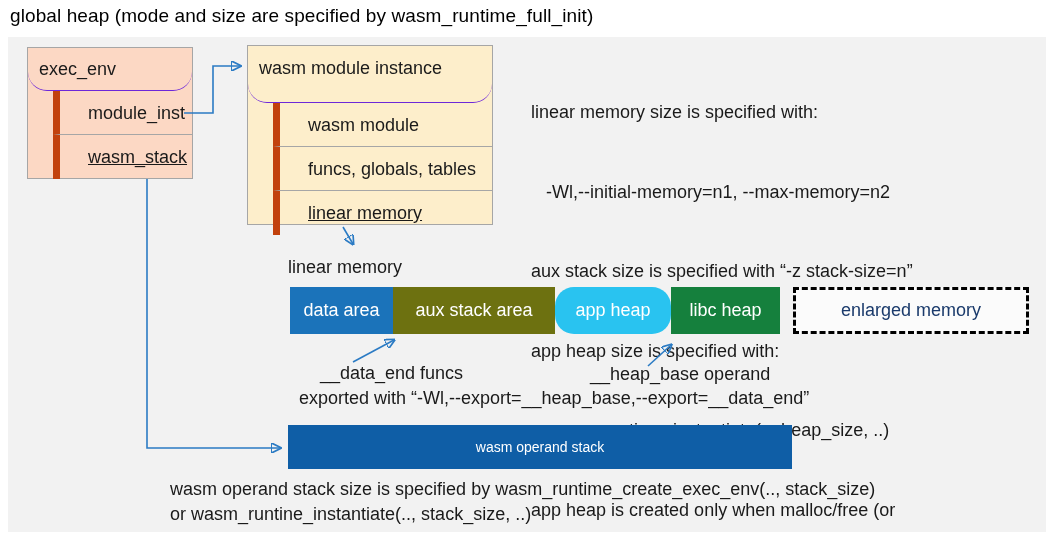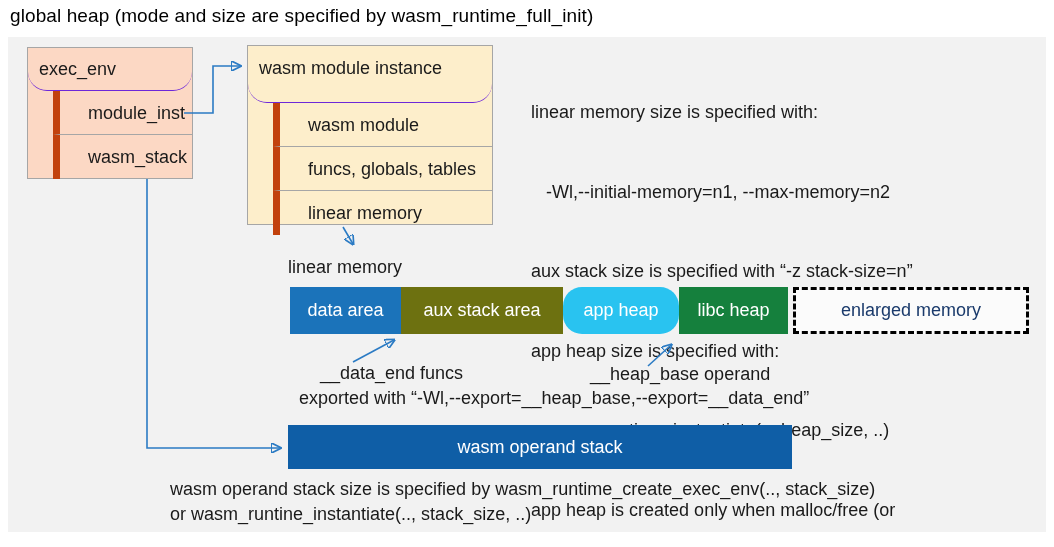--- a/index.html
+++ b/index.html
@@ -18,21 +18,21 @@
   }
   
   .box { position: absolute; border: 1px solid #a6a6a6; font-size: 18px; }
   .exec-env { left: 27px; top: 47px; width: 166px; height: 132px; background: #fcd8c4; }
   .module-instance { left: 247px; top: 45px; width: 246px; height: 180px; background: #fdeecb; }
   .box-header { height: 43px; line-height: 43px; padding-left: 11px; border-bottom: 1px solid #6d28d9; border-radius: 19px; }
   .module-instance .box-header { height: 57px; line-height: 44px; }
   .box-rows { margin-left: 25px; }
   .box-row { height: 44px; line-height: 44px; padding-left: 28px;
              border-left: 7px solid #c2410c; border-bottom: 1px solid #a6a6a6; }
-  .box-row:last-child { border-bottom: none; }
+  .box-row:last-child { border-bottom: none; text-decoration: underline; }
   
   .notes { position: absolute; left: 531px; top: 46px; width: 512px;
            font-size: 18px; line-height: 26.5px; white-space: pre-wrap; }
   
   .lm-label { position: absolute; left: 288px; top: 257px; font-size: 18px; }
   .mem-bar { position: absolute; left: 290px; top: 287px; height: 47px; display: flex; }
   .mem-seg { height: 100%; display: flex; align-items: center; justify-content: center;
              color: #fff; font-size: 18px; white-space: nowrap; }
   .enlarged {
     position: absolute; left: 793px; top: 287px; width: 236px; height: 47px;
@@ -41,21 +41,21 @@
     font-size: 18px; color: #1a3a6b;
   }
   .ann { position: absolute; font-size: 18px; white-space: nowrap; }
   .data-end  { left: 320px; top: 363px; }
   .heap-base { left: 590px; top: 364px; }
   .exported  { left: 299px; top: 388px; }
   
   .operand-bar {
     position: absolute; left: 288px; top: 425px; width: 504px; height: 44px;
     display: flex; align-items: center; justify-content: center;
-    color: #fff; font-size: 18px; background: #0f5ea6;
+    color: #fff; font-size: 14px; background: #0f5ea6;
   }
   .footnote { position: absolute; left: 170px; top: 477px; font-size: 18px; line-height: 25px; }
   
   .arrows { position: absolute; left: 0; top: 0; pointer-events: none; }
   .arrows path { stroke: #2b7bc4; stroke-width: 1.6; fill: none; }
 </style>
 </head>
 <body>
 
 <div class="canvas">
@@ -87,21 +87,21 @@
     <div>aux stack size is specified with “-z stack-size=n”</div>
     <div>app heap size is specified with:</div>
     <div>   wasm_runtime_instantiate(.., heap_size, ..)</div>
     <div>app heap is created only when malloc/free (or</div>
     
   </div>
 
   <div class="lm-label">linear memory</div>
 
   <div class="mem-bar">
-      <div class="mem-seg" style="width: 111px; background: rgb(27, 115, 186);">data area</div>
+      <div class="mem-seg" style="width: 103px; background: rgb(27, 115, 186);">data area</div>
       <div class="mem-seg" style="width: 162px; background: rgb(109, 113, 16);">aux stack area</div>
       <div class="mem-seg" style="width: 116px; background: rgb(41, 195, 240); border-radius: 19px;">app heap</div>
       <div class="mem-seg" style="width: 109px; background: #15803d;">libc heap</div>
     </div>
 
   <div class="enlarged" style="color: rgb(26, 58, 107);">
     <span>enlarged memory</span>
   </div>
 
   <div class="ann data-end">__data_end funcs</div>

